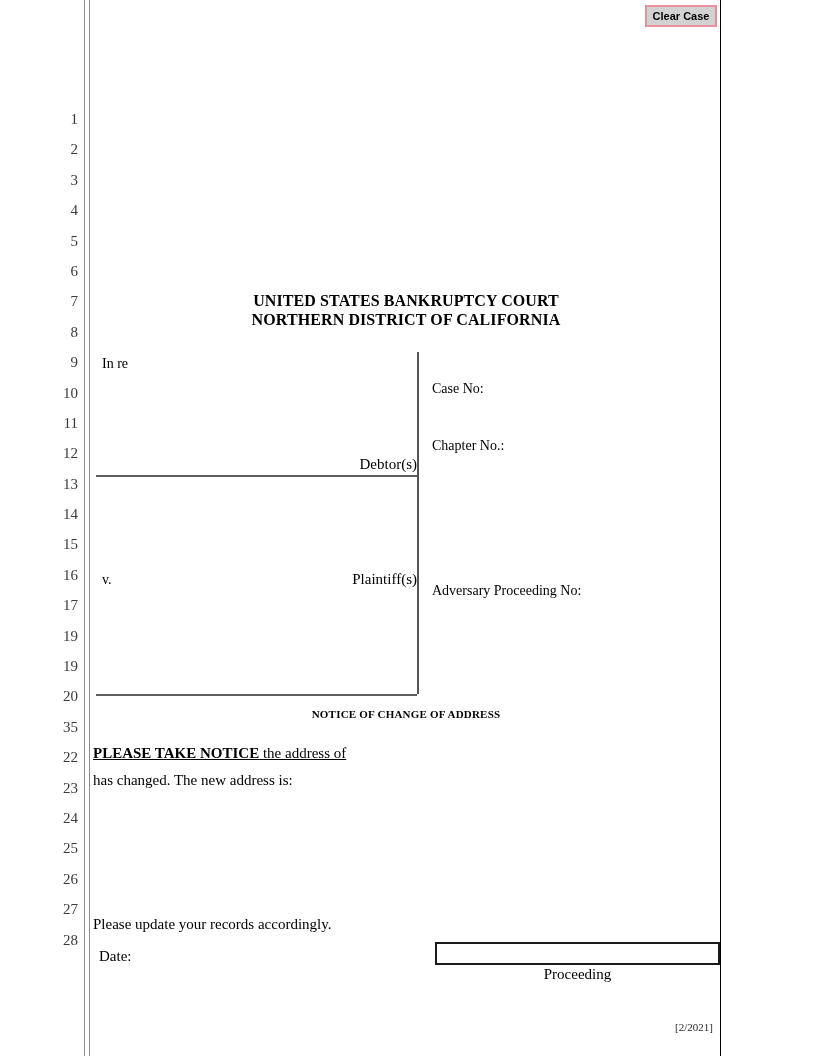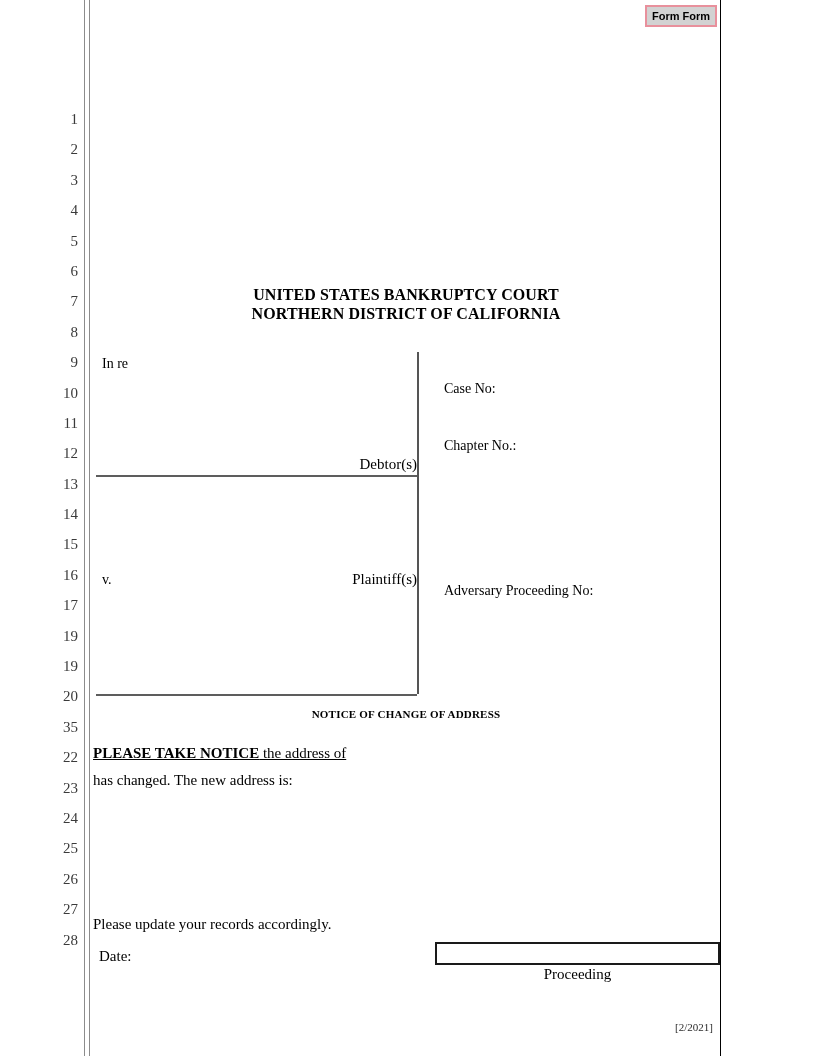--- a/index.html
+++ b/index.html
@@ -71,21 +71,21 @@
     text-align: center;
     cursor: pointer;
     box-sizing: border-box;
     padding: 0;
   }
 
   
   #court-header {
     position: absolute;
     left: 96px;
-    top: 285px;
+    top: 291px;
     width: 620px;
     text-align: center;
   }
   #court-header .court-line {
     font-size: 16px;
     font-weight: bold;
     letter-spacing: 0.1px;
     line-height: 19px;
   }
 
@@ -107,21 +107,20 @@
   }
   .caption-left {
     position: absolute;
     left: 0;
     width: 321px;
   }
   .caption-right {
     position: absolute;
     left: 336px;
     width: 288px;
-    margin-left: 12px;
   }
   .cap-text {
     font-size: 14px;
     line-height: 18px;
   }
   .cap-role {
     font-size: 15px;
     text-align: right;
     padding-right: 4px;
   }
@@ -211,21 +210,21 @@
 </style>
 </head>
 <body>
 
 <div id="page">
 
   <div class="rule-v" id="rule-left-outer"></div>
   <div class="rule-v" id="rule-left-inner"></div>
   <div id="rule-right"></div>
 
-  <button id="clear-form-button">Form Form</button>
+  <button id="clear-form-button">Clear Case</button>
 
   <div id="line-numbers">
     <div class="line-number">1</div>
     <div class="line-number">2</div>
     <div class="line-number">3</div>
     <div class="line-number">4</div>
     <div class="line-number">5</div>
     <div class="line-number">6</div>
     <div class="line-number">7</div>
     <div class="line-number">8</div>

